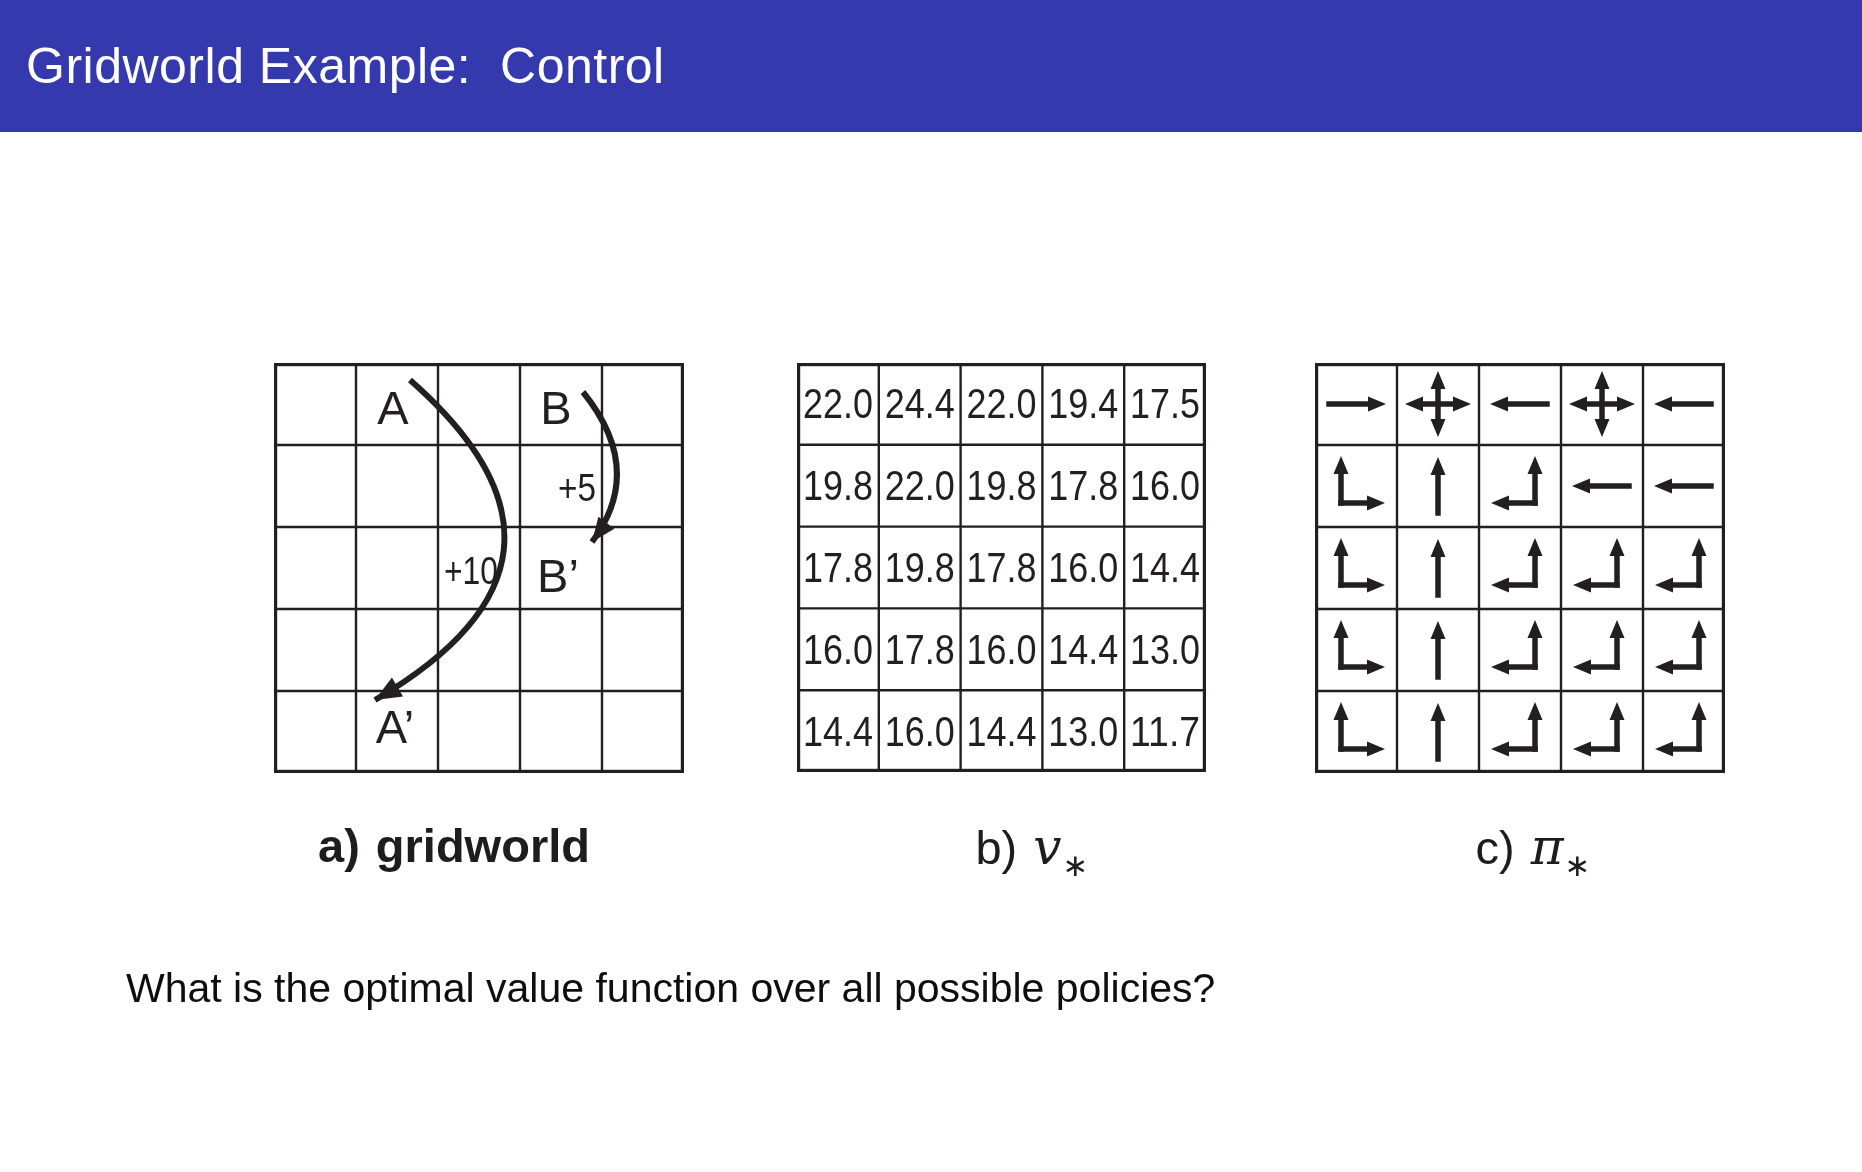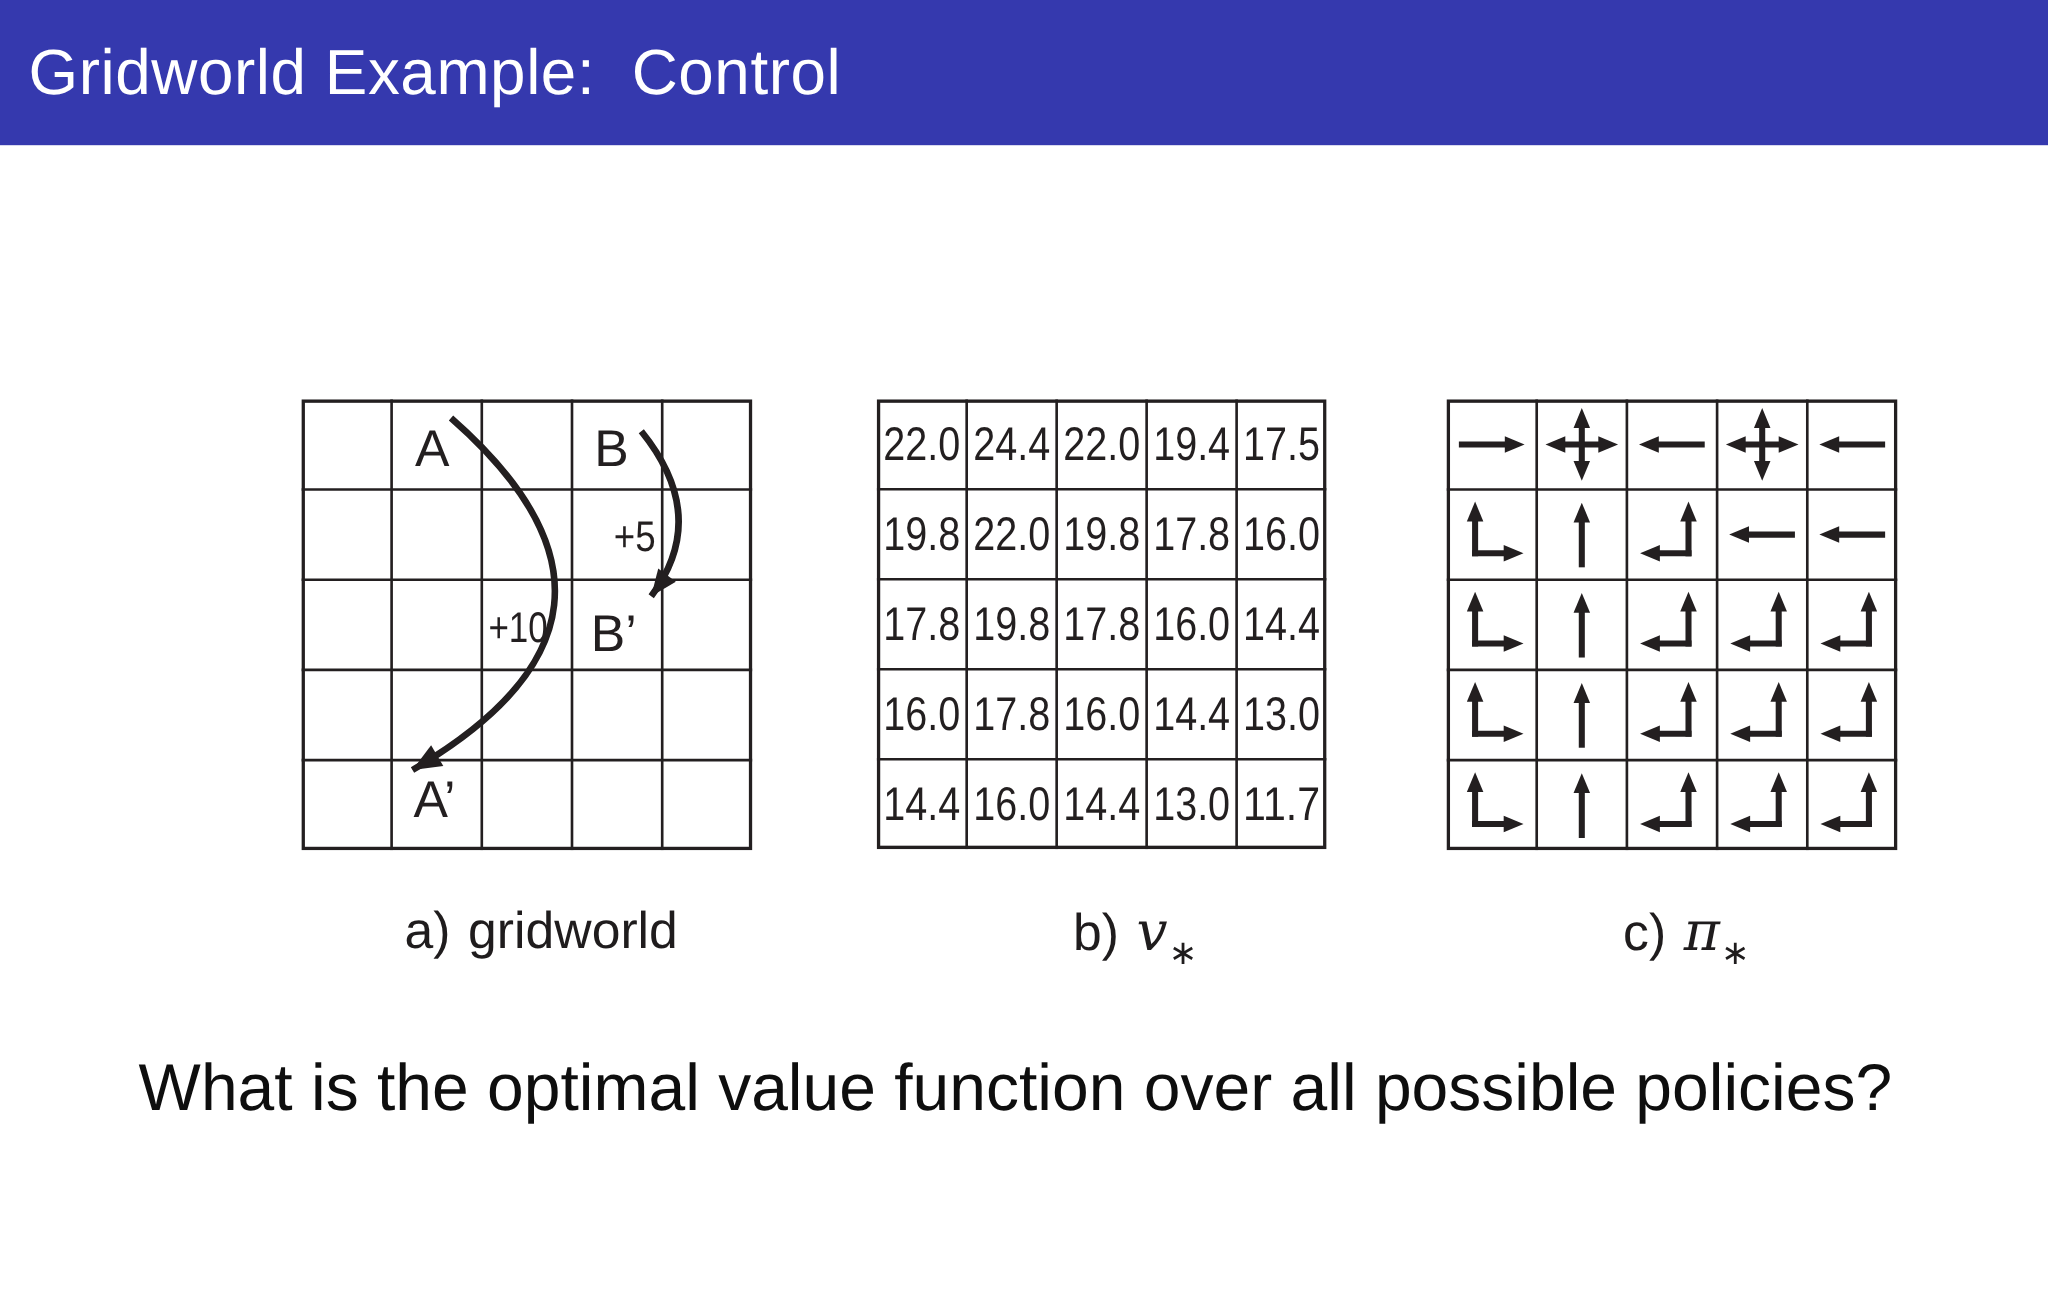--- a/index.html
+++ b/index.html
@@ -5,45 +5,45 @@
   html,body { margin:0; padding:0; background:#ffffff; }
   .slide {
     position:relative; width:1862px; height:1172px; background:#ffffff;
     overflow:hidden; font-family:"Liberation Sans", sans-serif;
   }
   .header {
     position:absolute; left:0; top:0; width:1862px; height:132px;
     background:#3539ae;
   }
   .title {
-    position:absolute; left:26px; top:22px; font-size:58px; line-height:88px;
+    position:absolute; left:26px; top:22px; font-size:50px; line-height:88px;
     color:#ffffff; white-space:pre; letter-spacing:0.5px;
   }
   .panel { position:absolute; top:363px; }
   #panel-a { left:274px; }
   #panel-b { left:797px; }
   #panel-c { left:1315px; }
   .caption {
     position:absolute; top:818px; transform:translateX(-50%);
     font-size:47px; color:#1f1c1d; white-space:nowrap;
   }
-  #caption-a { left:492px; }
+  #caption-a { left:454px;font-weight:bold; }
   #caption-b { left:1032px; }
   #caption-c { left:1533px; }
   .caption .prefix { margin-right:16px; }
   .caption .math {
     font-family:"DejaVu Serif", serif; font-style:italic; font-size:50px;
   }
   .caption .sub {
     font-family:"DejaVu Sans", sans-serif; font-size:31px;
     vertical-align:-12px; margin-left:1px;
   }
   .questions {
     position:absolute; left:126px; top:947px;
-    font-size:60px; line-height:83px; color:#0e0e0e;
+    font-size:41px; line-height:83px; color:#0e0e0e;
   }
 </style>
 </head>
 <body>
 
 <div class="slide">
 
   <div class="header">
     <div class="title">Gridworld Example:  Control</div>
   </div>

